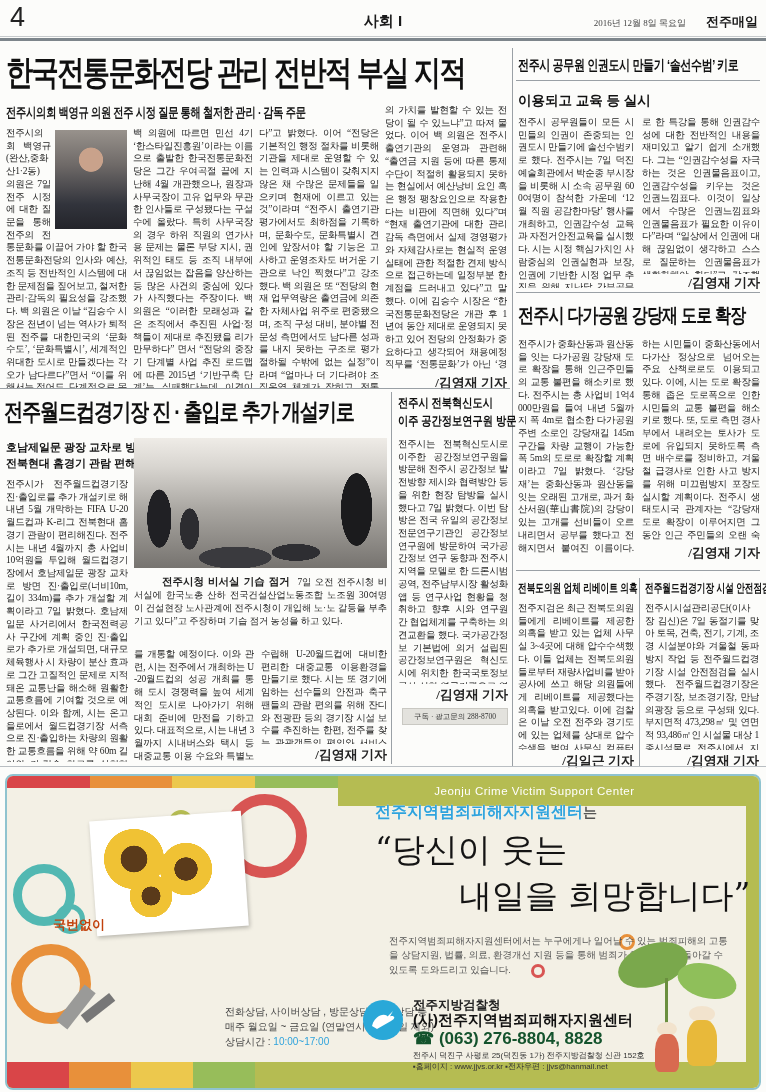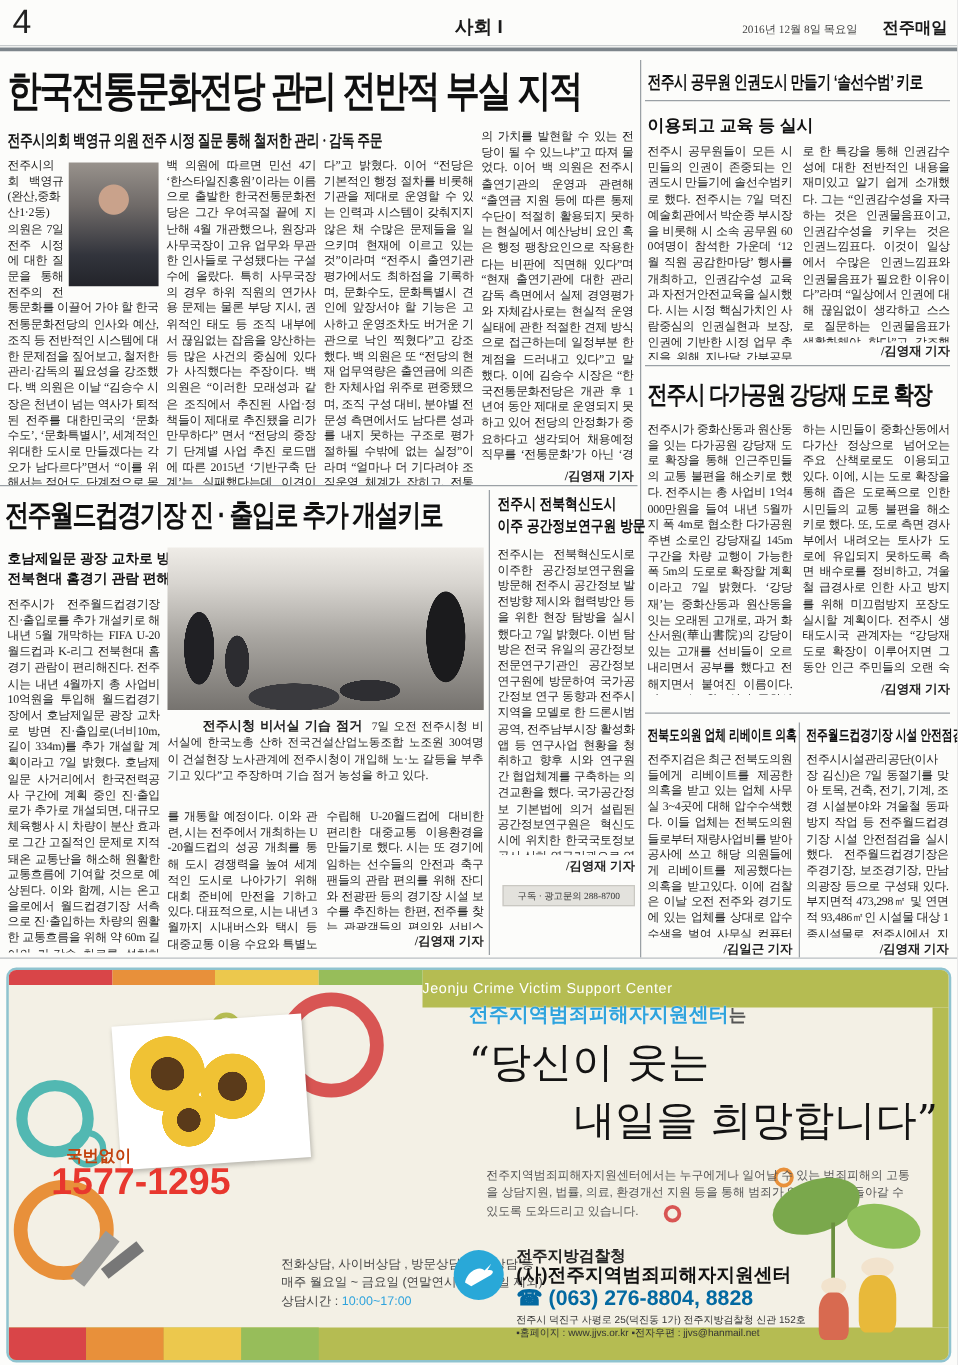--- a/index.html
+++ b/index.html
@@ -3,21 +3,21 @@
 <meta charset="utf-8">
 <style>
   html,body{margin:0;padding:0;background:#d9d9d9;}
   #page{position:relative;width:766px;height:1092px;margin:0 auto;background:#fcfcfa;
         font-family:"Liberation Serif",serif;color:#1a1a1a;overflow:hidden;}
   .abs{position:absolute;}
   .hl{font-family:"Liberation Sans",sans-serif;font-weight:900;color:#101010;
       white-space:nowrap;transform-origin:0 50%;}
   .body-col{position:absolute;font-size:9.5px;line-height:1.34;text-align:justify;
             color:#232323;overflow:hidden;word-break:break-all;letter-spacing:-0.2px;}
-  .byline{position:absolute;font-size:10px;font-weight:bold;text-align:right;color:#222;}
+  .byline{position:absolute;font-size:13px;font-weight:bold;text-align:right;color:#222;}
   .hrule{position:absolute;height:1px;background:#9aa0a5;}
   .vrule{position:absolute;width:1px;background:#9aa0a5;}
   .photo{background-size:cover;}
   .subhead-b{font-family:"Liberation Sans",sans-serif;font-weight:900;color:#111;}
   
   #ad{position:absolute;left:5px;top:774px;width:752px;height:312px;background:#f3f0e5;
       border:2px solid #8fc3cf;border-radius:8px;overflow:hidden;
       font-family:"Liberation Sans",sans-serif;}
   .seg{display:inline-block;height:100%;vertical-align:top;}
   .ring{position:absolute;border-radius:50%;}
@@ -106,21 +106,21 @@
   <div class="body-col" style="left:398px;top:438px;width:110px;height:246px;">전주시는 전북혁신도시로 이주한 공간정보연구원을 방문해 전주시 공간정보 발전방향 제시와 협력방안 등을 위한 현장 탐방을 실시했다고 7일 밝혔다. 이번 탐방은 전국 유일의 공간정보 전문연구기관인 공간정보연구원에 방문하여 국가공간정보 연구 동향과 전주시 지역을 모델로 한 드론시범공역, 전주남부시장 활성화 앱 등 연구사업 현황을 청취하고 향후 시와 연구원 간 협업체계를 구축하는 의견교환을 했다. 국가공간정보 기본법에 의거 설립된 공간정보연구원은 혁신도시에 위치한 한국국토정보공사 산하 연구기관으로 연구개발부로 출발해 2012년도에 공간정보연구원으로 확대 개편됐다. 이후 공간정보체계의 구축지원, 공간정보에 관한 연구 등을 수행, 연구기획, 정책연구, 국토정보연구실 조직으로 석박사급 연구인력 50여명이 근무하고 있으며 지난해 전북혁신도시로 이주했다. 시는 공간정보 기본방향과 빅데이터, 정책지도 등 각종 공간정보 사업시 공간정보연구원의 우수 인력과 고도의 기술력을 자문 받는 등 협력체계를 구축할 예정이다.</div>
   <div class="byline" style="left:398px;top:686px;width:110px;">/김영재 기자</div>
   <div class="abs" style="left:402px;top:708px;width:104px;height:15px;background:#e3e2dd;border:1px solid #c9c8c2;
        font-size:7.5px;text-align:center;line-height:15px;color:#333;">구독 · 광고문의 288-8700</div>
 
   <div class="hrule" style="left:0;width:766px;top:766px;background:#b9bec2;"></div>
 
   <div id="ad">
 
     <div class="abs" style="right:0;top:0;width:56%;height:30px;background:#b5bc52;">
-      <div style="text-align:left;padding:9px 28px 0 0;color:#fff;font-size:11.5px;letter-spacing:0.5px;">Jeonju Crime Victim Support Center</div>
+      <div style="text-align:center;padding:9px 28px 0 0;color:#fff;font-size:11.5px;letter-spacing:0.5px;">Jeonju Crime Victim Support Center</div>
     </div>
 
     <div class="abs" style="left:0;top:0;height:12px;width:44%;font-size:0;">
       <span class="seg" style="width:25%;background:#d94548;"></span><span class="seg" style="width:25%;background:#e8903a;"></span><span class="seg" style="width:25%;background:#ecc84d;"></span><span class="seg" style="width:25%;background:#97bd5a;"></span>
     </div>
 
     <div class="abs" style="right:0;top:30px;width:13px;height:256px;background:#b5bc52;"></div>
 
     <div class="abs" style="left:0;bottom:0;height:26px;width:100%;background:#b5bc52;font-size:0;">
       <span class="seg" style="width:62px;background:#d94548;"></span><span class="seg" style="width:62px;background:#e8903a;"></span><span class="seg" style="width:62px;background:#ecc84d;"></span><span class="seg" style="width:62px;background:#97bd5a;"></span>
@@ -141,39 +141,38 @@
     <div class="sunflower" style="left:122px;top:98px;width:44px;height:44px;"></div>
 
     <div class="abs" style="left:368px;top:52px;font-family:'DejaVu Serif',serif;font-size:33px;color:#141414;">“당신이 웃는</div>
     <div class="abs" style="left:368px;top:26px;">
       <span style="color:#2fa3dc;font-weight:900;font-size:16px;text-shadow:0 0 1px #fff;">전주지역범죄피해자지원센터</span><span style="color:#555;font-weight:900;font-size:14px;">는</span>
     </div>
     <div class="abs" style="left:452px;top:98px;font-family:'DejaVu Serif',serif;font-size:33px;color:#141414;">내일을 희망합니다”</div>
     <div class="abs ad-small" style="left:382px;top:158px;width:342px;font-size:9.5px;color:#555;">전주지역범죄피해자지원센터에서는 누구에게나 일어날 수 있는 범죄피해의 고통을 상담지원, 법률, 의료, 환경개선 지원 등을 통해 범죄가 있기 전으로 돌아갈 수 있도록 도와드리고 있습니다.</div>
 
     <div class="abs" style="left:46px;top:140px;font-size:13px;font-weight:bold;color:#c2410c;">국번없이</div>
-    <div class="abs" style="left:34px;top:153px;font-size:30px;font-weight:bold;color:#e8372e;">1577-1295</div>
 
     <div class="abs" style="left:62px;top:208px;width:14px;height:46px;background:#9a9a98;transform:rotate(38deg);"></div>
     <div class="abs" style="left:86px;top:214px;width:10px;height:36px;background:#777;transform:rotate(52deg);"></div>
 
     <div class="abs ad-small" style="left:218px;top:228px;">
       <div>전화상담, 사이버상담 , 방문상담, 예약상담 등</div>
       <div>매주 월요일 ~ 금요일 (연말연시와 공휴일 제외)</div>
       <div><span>상담시간 : </span><span style="color:#2fa3dc;">10:00~17:00</span></div>
     </div>
 
     <div class="abs" style="left:356px;top:224px;width:40px;height:40px;border-radius:50%;background:#29a8d8;">
       <svg width="40" height="40" viewBox="0 0 40 40">
           <path d="M9 26 C11 16,22 12,25 17 C31 14,34 18,28 21 L14 29 Z M24 17 L30 11 L26 18 Z" fill="#fff"></path>
         </svg>
     </div>
     <div class="abs" style="left:406px;top:221px;font-size:12.5px;font-weight:bold;color:#222;">전주지방검찰청</div>
     <div class="abs" style="left:406px;top:235px;font-size:15px;font-weight:900;color:#111;">(사)전주지역범죄피해자지원센터</div>
-    <div class="abs" style="left:406px;top:252px;font-size:17px;font-weight:900;color:#0369a1;">☎ (063) 276-8804, 8828</div>
+    <div class="abs" style="left:406px;top:252px;font-size:17px;font-weight:900;color:#14532d;">☎ (063) 276-8804, 8828</div>
     <div class="abs" style="left:406px;top:274px;font-size:8px;color:#333;">전주시 덕진구 사평로 25(덕진동 1가) 전주지방검찰청 신관 152호</div>
     <div class="abs" style="left:406px;top:285px;font-size:8px;color:#333;">▪홈페이지 : www.jjvs.or.kr   ▪전자우편 : jjvs@hanmail.net</div>
 
     <div class="abs" style="left:598px;top:168px;width:150px;height:140px;">
       <div class="abs" style="left:12px;top:0;width:72px;height:42px;background:#7aa84c;border-radius:50%;transform:rotate(-18deg);"></div>
       <div class="abs" style="left:72px;top:20px;width:60px;height:34px;background:#8fbf5a;border-radius:50%;transform:rotate(14deg);"></div>
       <div class="abs" style="left:60px;top:34px;width:3px;height:82px;background:#6a8f3f;"></div>
       <div class="abs" style="left:84px;top:62px;width:26px;height:16px;background:#f2e3cd;border-radius:50%;"></div>
       <div class="abs" style="left:82px;top:76px;width:30px;height:46px;background:#e8b93a;border-radius:40% 40% 20% 20%;"></div>
       <div class="abs" style="left:52px;top:78px;width:20px;height:14px;background:#f2e3cd;border-radius:50%;"></div>

